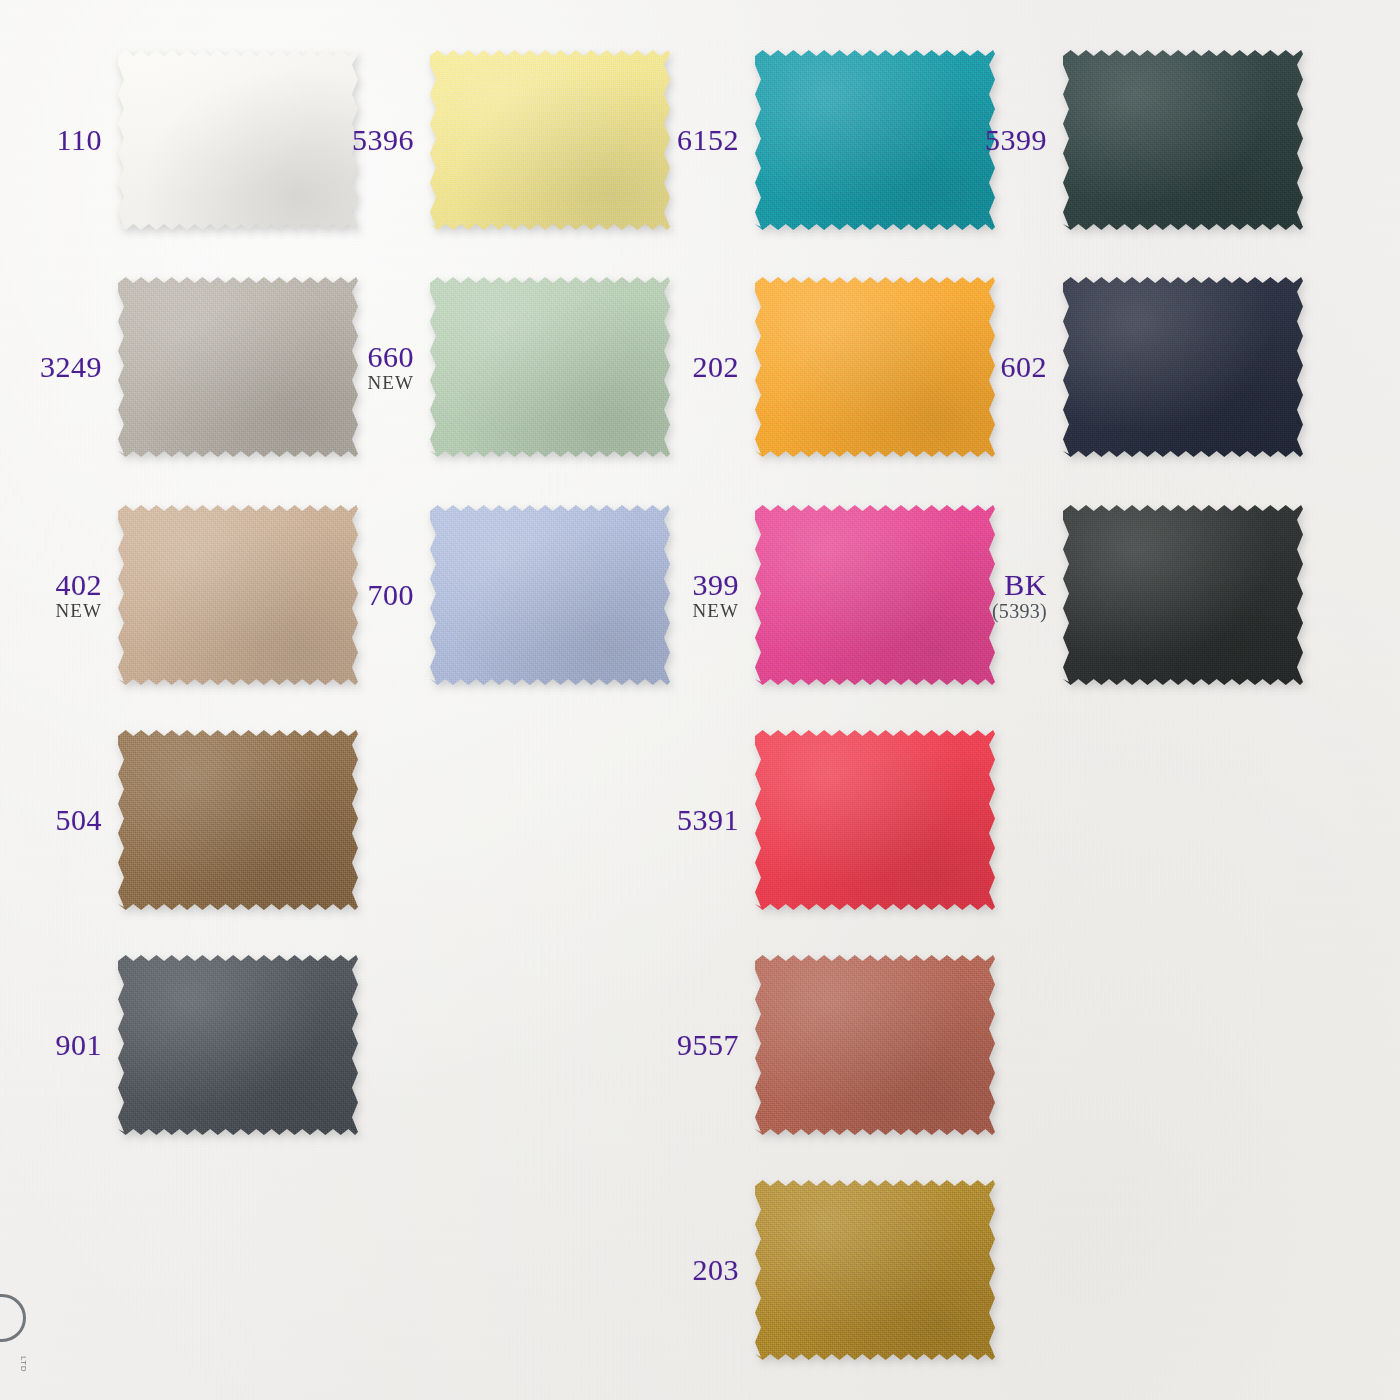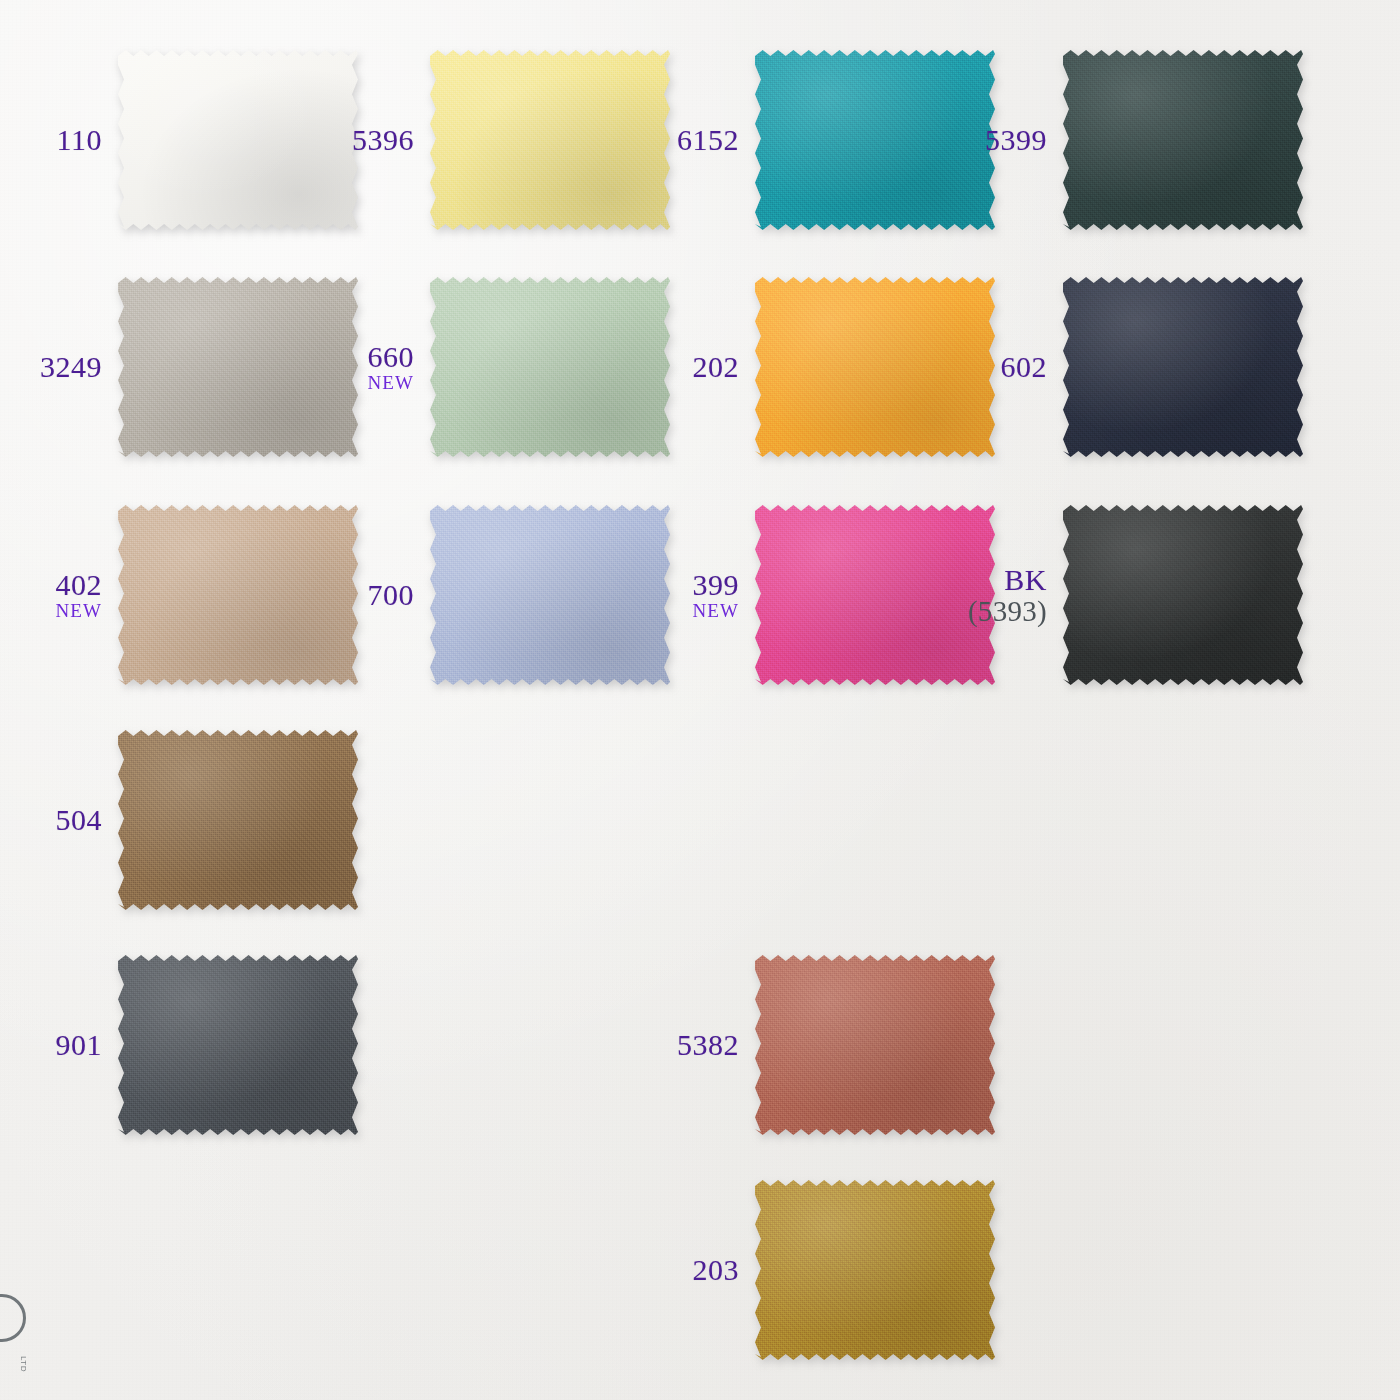--- a/index.html
+++ b/index.html
@@ -48,30 +48,30 @@
   .code{
     font-family:"Liberation Serif", serif;
     font-size:30px;
     color:#4c1d95;
     letter-spacing:.5px;
     display:block;
     text-shadow:0 0 1px rgba(76,83,88,.25);
   }
   .subcode{
     font-family:"Liberation Serif", serif;
-    font-size:29px;
+    font-size:20px;
     color:#4c5358;
     display:block;
     letter-spacing:.3px;
     margin-top:1px;
   }
   .newtag{
     font-family:"Liberation Serif", serif;
     font-size:19px;
-    color:#6d28d9;
+    color:#404040;
     display:block;
     letter-spacing:1.1px;
     margin-top:1px;
   }
   .newtag:empty{display:none;}
   .subcode:empty{display:none;}
 
   
   .swatch{
     position:absolute;
@@ -277,31 +277,39 @@
       </div>
     </div>
     <div class="cell" style="left: 118px; top: 730px; width: 240px; height: 180px;">
       <div class="label">
         <span class="code">504</span>
       </div>
       <div class="swatch">
         <div class="swatch-fill" style="background: rgb(139, 107, 72);"></div>
       </div>
     </div>
+    <div class="cell" style="left: 755px; top: 730px; width: 240px; height: 180px;">
+      <div class="label">
+        <span class="code">5391</span>
+      </div>
+      <div class="swatch">
+        <div class="swatch-fill" style="background: rgb(240, 57, 74);"></div>
+      </div>
+    </div>
     <div class="cell" style="left: 118px; top: 955px; width: 240px; height: 180px;">
       <div class="label">
         <span class="code">901</span>
       </div>
       <div class="swatch">
         <div class="swatch-fill" style="background: rgb(74, 79, 85);"></div>
       </div>
     </div>
     <div class="cell" style="left: 755px; top: 955px; width: 240px; height: 180px;">
       <div class="label">
-        <span class="code">5382</span>
+        <span class="code">9557</span>
       </div>
       <div class="swatch">
         <div class="swatch-fill" style="background: rgb(176, 96, 79);"></div>
       </div>
     </div>
     <div class="cell" style="left: 755px; top: 1180px; width: 240px; height: 180px;">
       <div class="label">
         <span class="code">203</span>
       </div>
       <div class="swatch">

